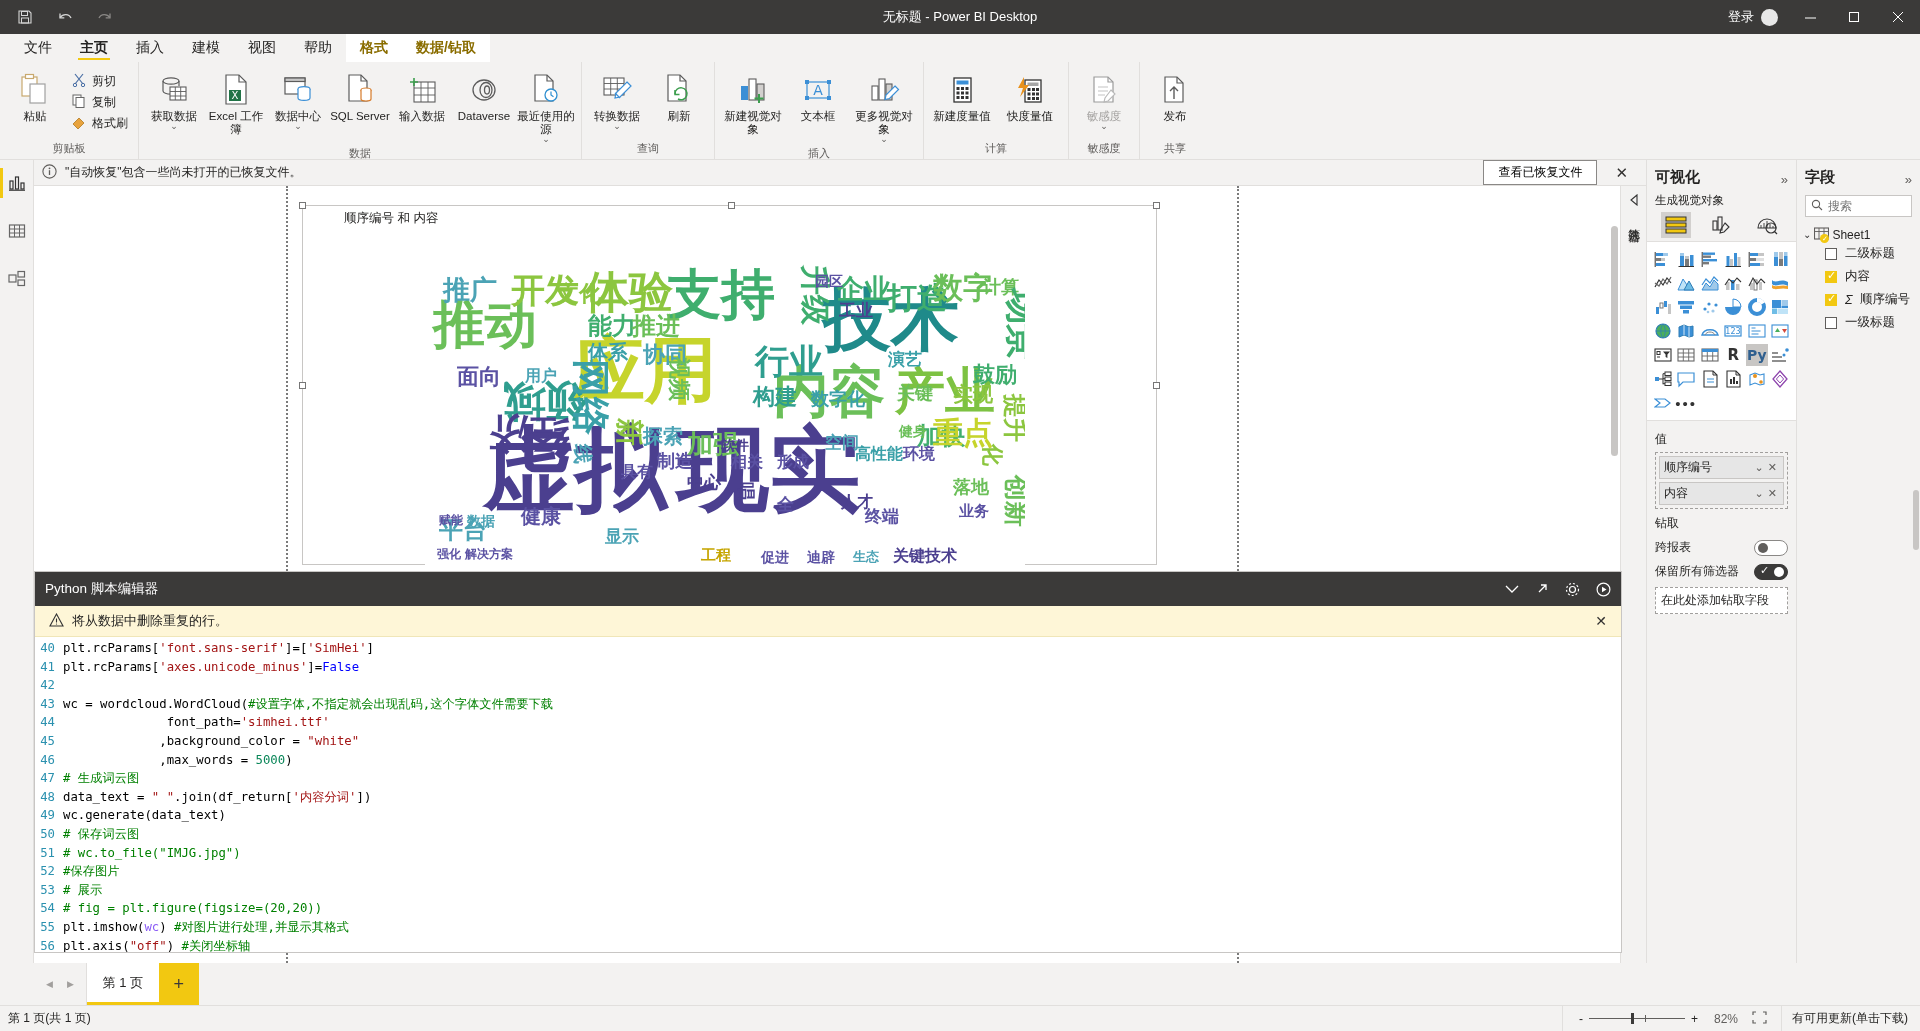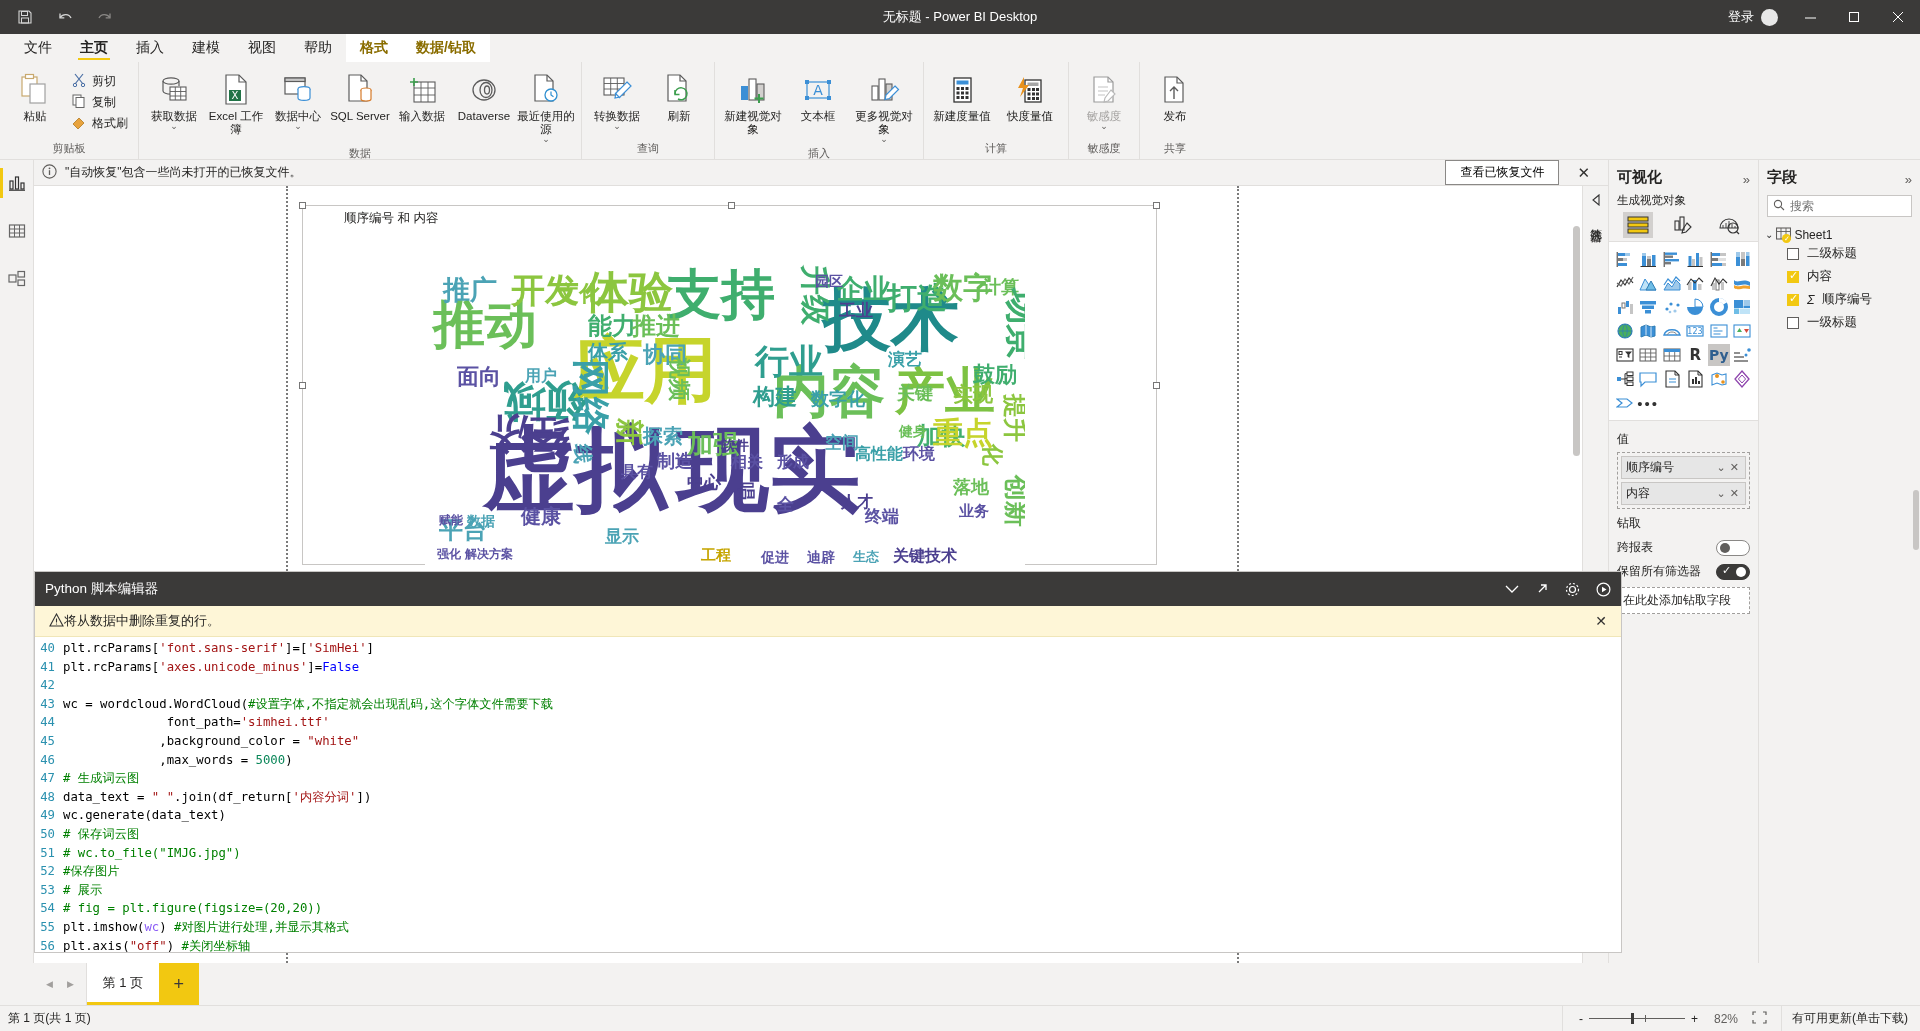--- a/index.html
+++ b/index.html
@@ -94,21 +94,21 @@
   .wc { position:absolute; white-space:nowrap; font-family:"DejaVu Sans","Liberation Sans",sans-serif; font-weight:bold; }
   .wc.rot { transform-origin:center; }
   .rightrail {
     width:26px; background:#f3f2f1; border-left:1px solid #e1dfdd; display:flex;
     flex-direction:column; align-items:center; padding-top:8px; gap:6px;
   }
   .vtext { writing-mode:vertical-rl; font-size:12px; color:#252423; letter-spacing:1px;}
   .canvas-scroll { position:absolute; right:2px; top:40px; width:7px; height:230px; background:#c8c6c4; border-radius:4px;}
   
   .panel { width:150px; background:#f3f2f1; border-left:1px solid #e1dfdd; display:flex; flex-direction:column; }
-  .panel.fields { width:162px; }
+  .panel.fields { width:124px; }
   .panel-head { display:flex; align-items:flex-end; justify-content:space-between; padding:8px 8px 4px 8px; }
   .panel-title { font-size:15px; font-weight:bold; color:#252423; }
   .panel-expand { color:#605e5c; font-size:13px; cursor:pointer; }
   .sub-label { font-size:11.5px; color:#252423; padding:2px 8px 3px 8px; }
   .vis-modes { display:flex; justify-content:space-around; padding:1px 6px 3px 6px; }
   .vmode { width:30px; height:26px; display:flex; align-items:center; justify-content:center; cursor:pointer; }
   .vmode.active { background:#d2d0ce; }
   .vis-gallery {
     background:#fff; border-top:1px solid #e1dfdd; border-bottom:1px solid #e1dfdd;
     padding:6px 4px; display:grid; grid-template-columns:repeat(6,1fr); gap:2px 0; justify-items:center;
@@ -150,21 +150,21 @@
     background:#fff; border:1px solid #c8c6c4; display:flex; flex-direction:column;
     z-index:5;
   }
   .py-head {
     height:34px; background:#3b3a39; color:#fff; display:flex; align-items:center;
     padding:0 10px; font-size:13.5px;
   }
   .py-head .acts { margin-left:auto; display:flex; gap:16px; align-items:center; }
   .py-head .acts div { cursor:pointer; display:flex; align-items:center; }
   .py-warn {
-    background:#fef6d7; display:flex; align-items:center; gap:0;
+    background:#fef6d7; display:flex; align-items:center; gap:8px;
     padding:6px 14px; font-size:13px; border-bottom:1px solid #f0e6b8;
   }
   .py-warn .x { margin-left:auto; cursor:pointer; font-size:14px; color:#323130; }
   .code {
     flex:1; font-family:"DejaVu Sans Mono","Liberation Mono",monospace; font-size:12.3px;
     line-height:18.6px; padding:2px 0 0 0; overflow:hidden; background:#fff;
   }
   .cline { display:flex; white-space:pre; }
   .lno { width:28px; text-align:right; color:#2b91af; padding-right:8px; flex:none; }
   .kw { color:#0000ff; } .str { color:#a31515; } .com { color:#008000; }

